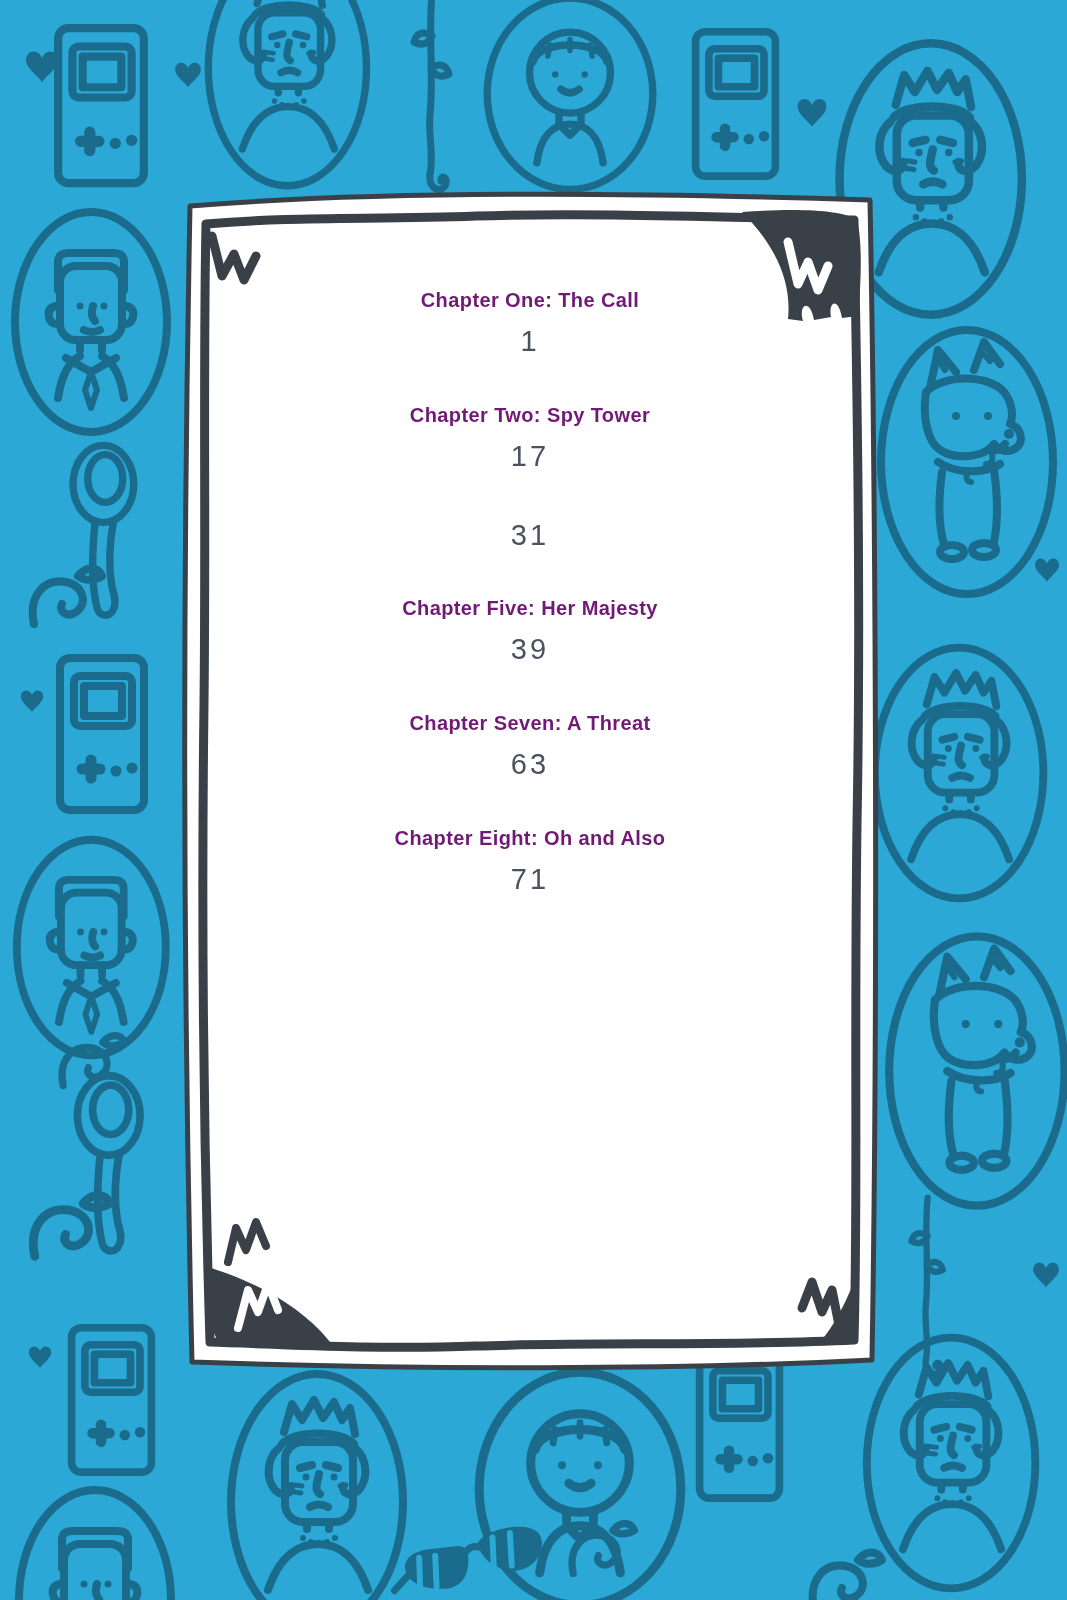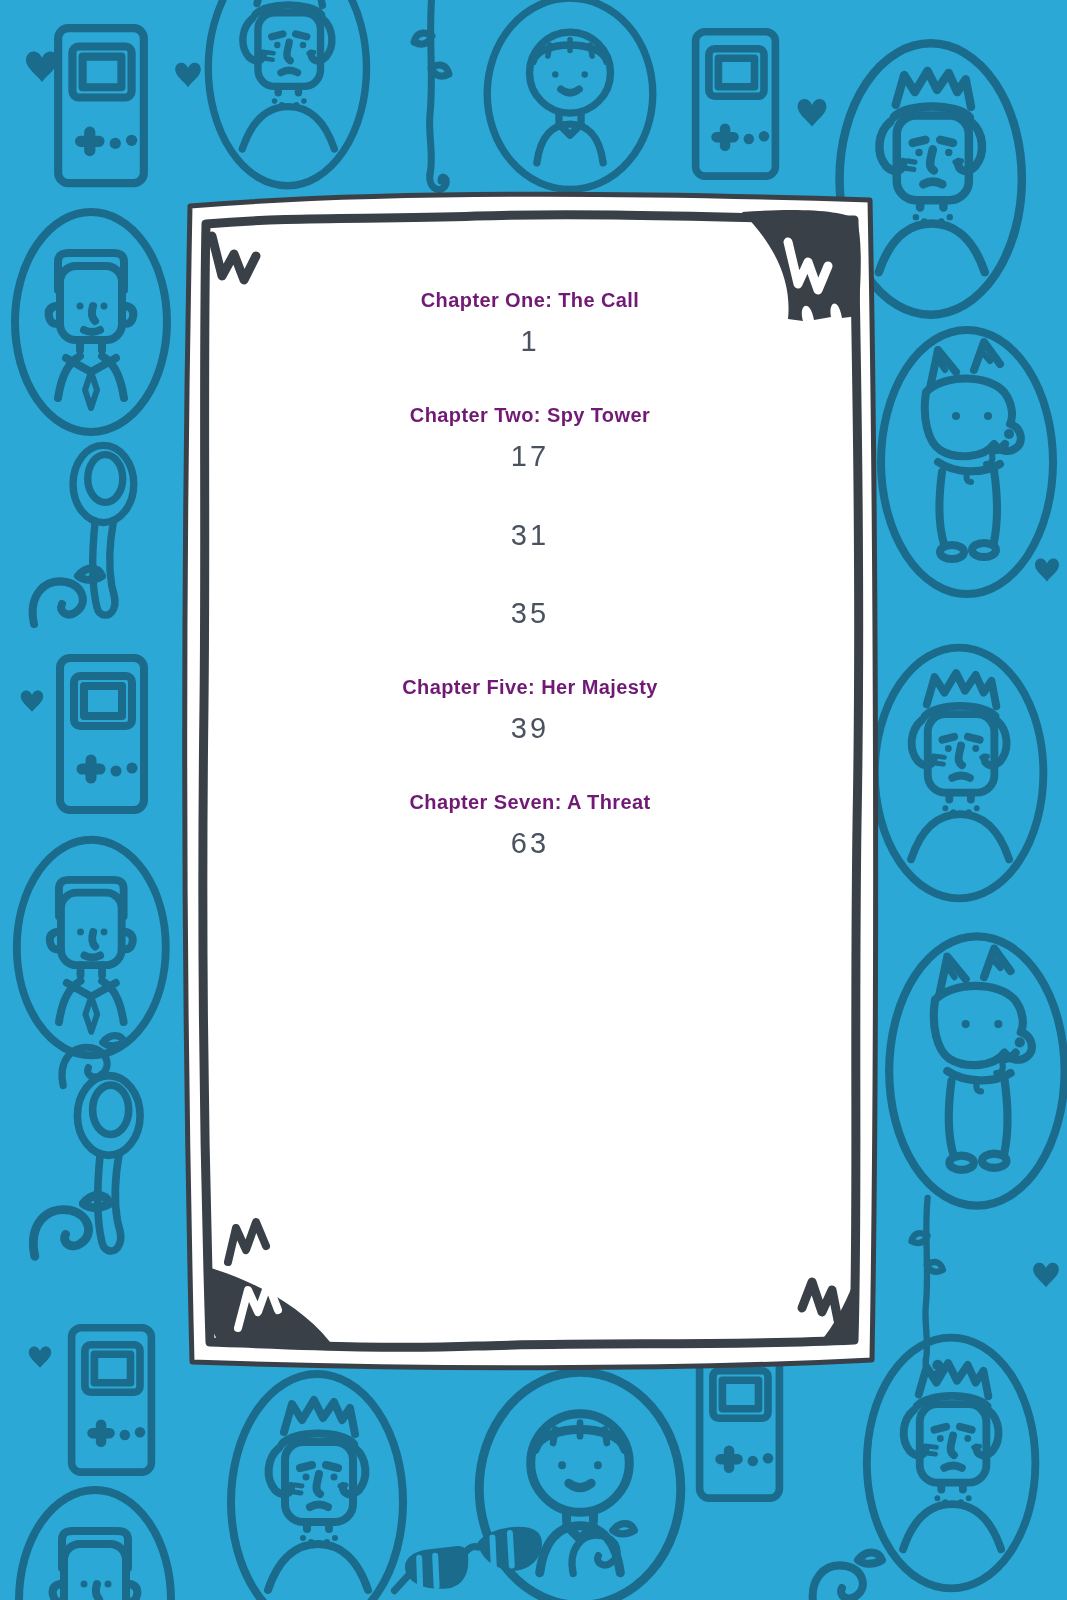--- a/index.html
+++ b/index.html
@@ -210,27 +210,30 @@
         <div class="toc-page">1</div>
       </div>
       <div class="toc-entry">
         <div class="toc-title">Chapter Two: Spy Tower</div>
         <div class="toc-page">17</div>
       </div>
       <div class="toc-entry">
         <div class="toc-page">31</div>
       </div>
       <div class="toc-entry">
-        <div class="toc-page">35</div>
       </div>
       <div class="toc-entry">
         <div class="toc-title">Chapter Five: Her Majesty</div>
         <div class="toc-page">39</div>
       </div>
       <div class="toc-entry">
       </div>
       <div class="toc-entry">
         <div class="toc-title">Chapter Seven: A Threat</div>
         <div class="toc-page">63</div>
+      </div>
+      <div class="toc-entry">
+        <div class="toc-title">Chapter Eight: Oh and Also</div>
+        <div class="toc-page">71</div>
       </div>
     </div>
   </div>
 </div>
 
 </body></html>

